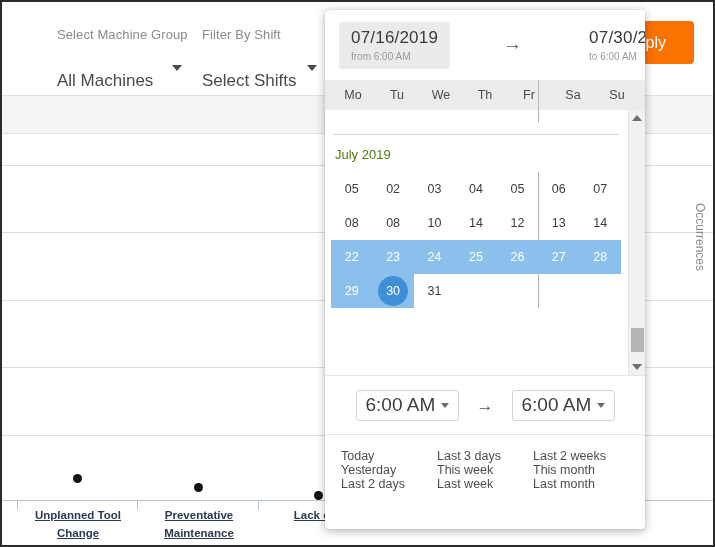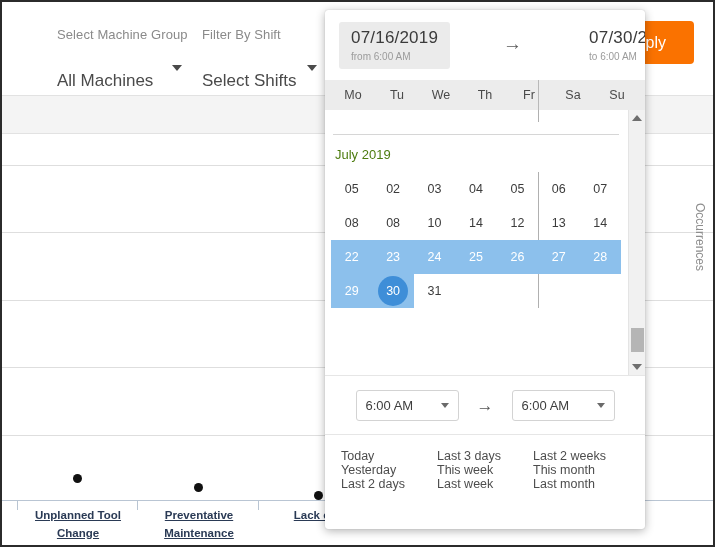--- a/index.html
+++ b/index.html
@@ -354,21 +354,21 @@
   .time-select {
     width: 103px;
     height: 31px;
     border: 1px solid #d3d3d3;
     border-radius: 3px;
     display: flex;
     align-items: center;
     justify-content: space-between;
     padding: 0 9px;
     box-sizing: border-box;
-    font-size: 13px;
+    font-size: 19px;
     color: #3e3e3e;
     cursor: pointer;
     background: #ffffff;
   }
   .time-select .tcaret {
     width: 0; height: 0;
     border-left: 4px solid transparent;
     border-right: 4px solid transparent;
     border-top: 5px solid #6a6a6a;
   }

